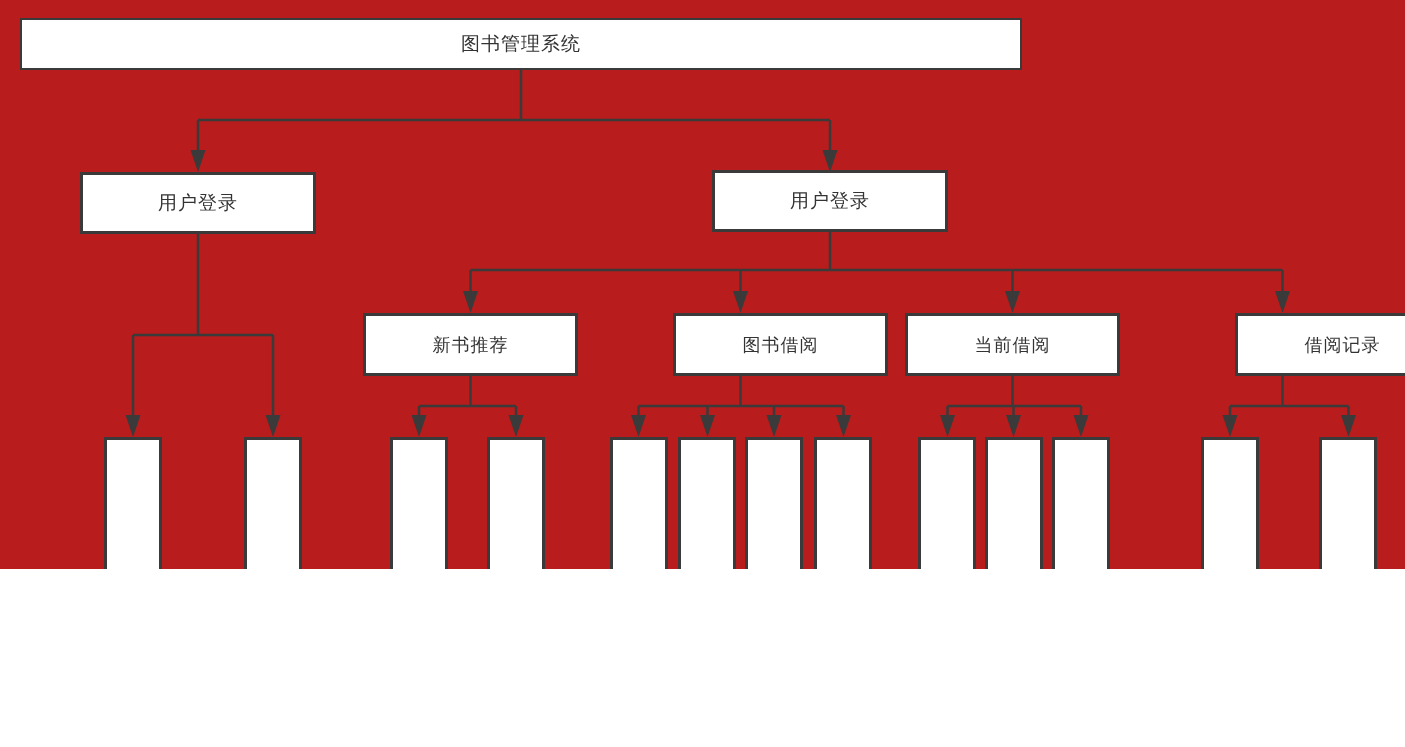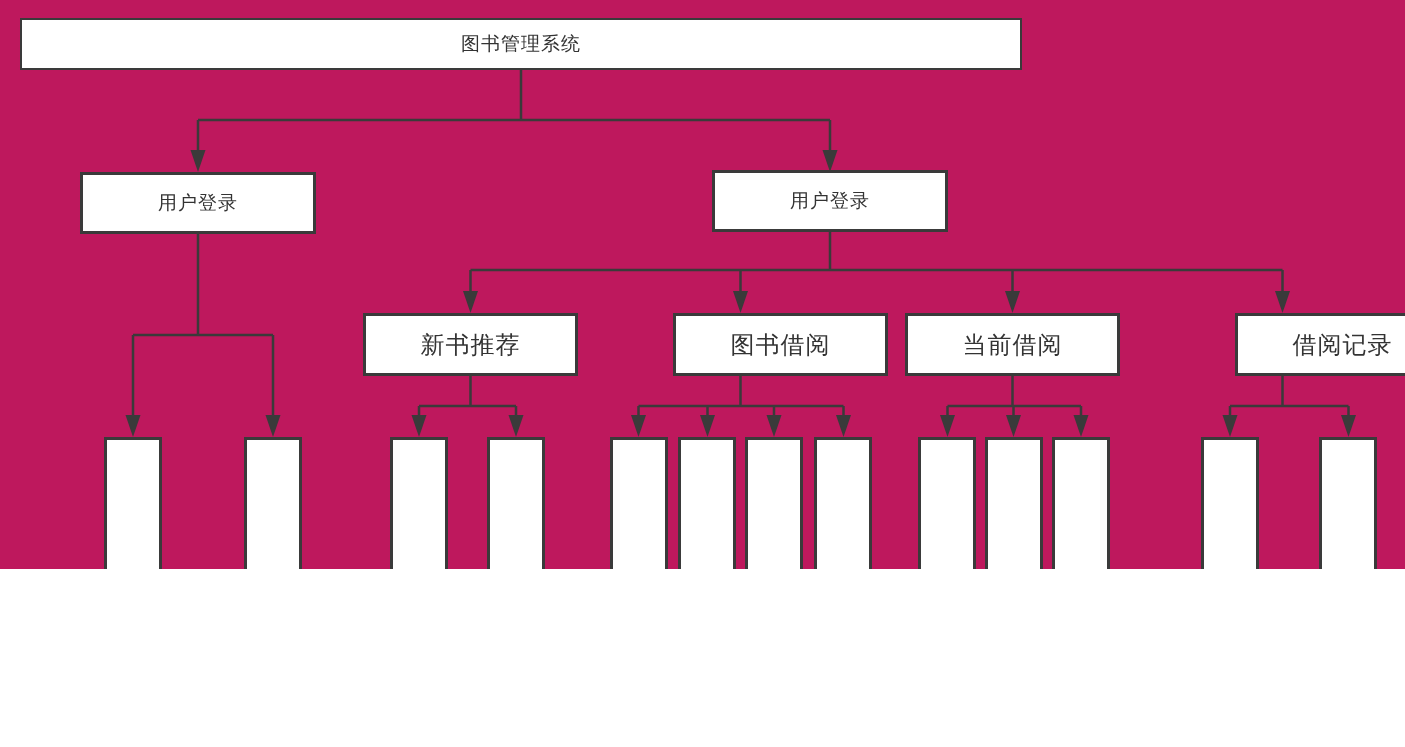--- a/index.html
+++ b/index.html
@@ -4,21 +4,21 @@
 <style>
   html, body {
     margin: 0;
     padding: 0;
     background: #ffffff;
   }
   #canvas {
     position: relative;
     width: 1405px;
     height: 569px;
-    background: #be185d;
+    background: #b91c1c;
     font-family: "Liberation Sans", "DejaVu Sans", sans-serif;
     overflow: hidden;
   }
   #connectors {
     position: absolute;
     left: 0;
     top: 0;
     z-index: 0;
   }
   .node {
@@ -40,21 +40,21 @@
     letter-spacing: 1px;
   }
   .node-l2 {
     width: 236px; height: 62px;
     font-size: 19px;
     letter-spacing: 1px;
   }
   .node-l3 {
     width: 215px; height: 63px;
     top: 313px;
-    font-size: 24px;
+    font-size: 18px;
     letter-spacing: 1px;
   }
   .leaf {
     width: 58px; height: 300px;
     top: 437px;
     font-size: 18px;
   }
   .leaf .vtext {
     writing-mode: vertical-lr;
     text-orientation: upright;

